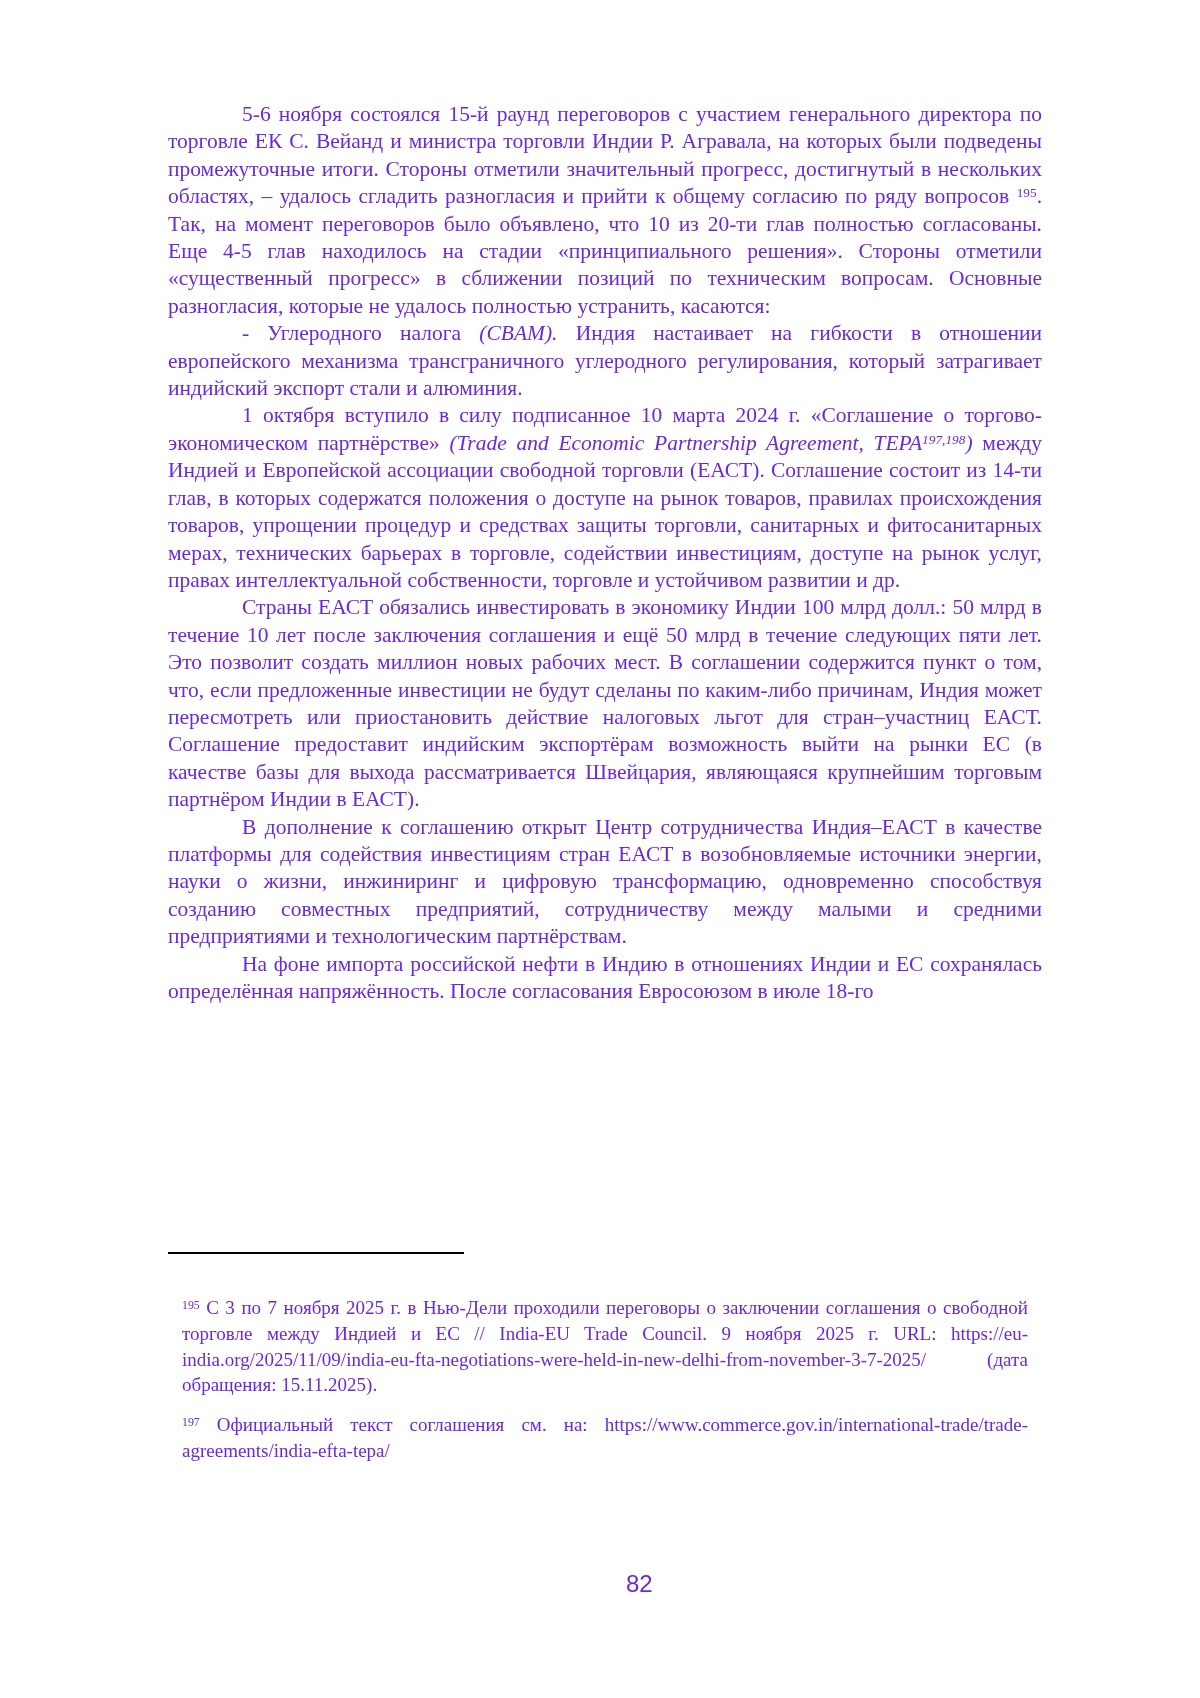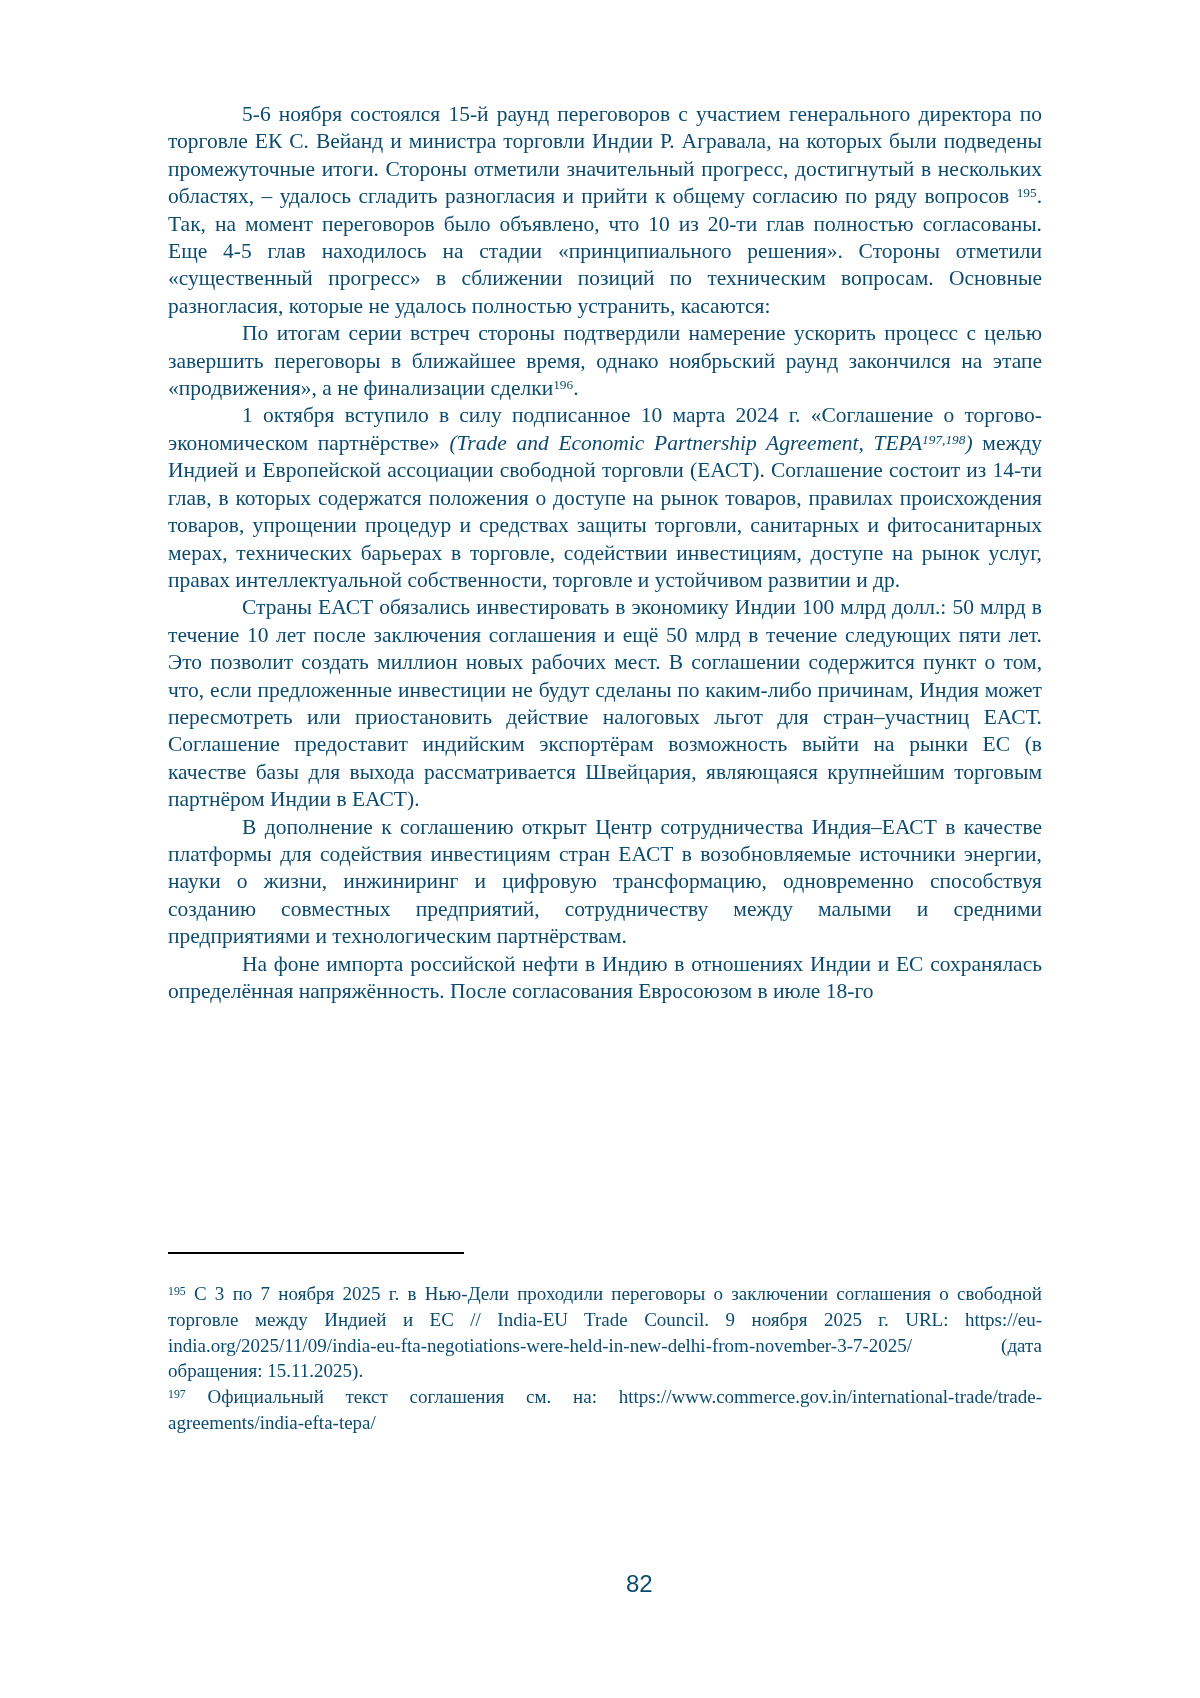--- a/index.html
+++ b/index.html
@@ -1,21 +1,21 @@
 <!DOCTYPE html>
 <html lang="ru"><head>
 <meta charset="utf-8">
 <style>
   html, body { margin: 0; padding: 0; background: #ffffff; }
   .page {
     position: relative;
     width: 1200px;
     height: 1698px;
     background: #ffffff;
-    color: #0c4a6e;
+    color: #6d28d9;
     overflow: hidden;
   }
   .body-text {
     position: absolute;
     left: 168px;
     top: 101px;
     width: 874px;
     font-family: "Liberation Serif", serif;
     font-size: 21.5px;
     line-height: 27.4px;
@@ -40,37 +40,37 @@
   .footnotes {
     position: absolute;
     left: 168px;
     top: 1281px;
     width: 874px;
     font-family: "Liberation Serif", serif;
     font-size: 19px;
     line-height: 25.8px;
     text-align: justify;
   }
-  .footnote { margin: 0; }
+  .footnote { margin: 14px; }
   .page-num {
     position: absolute;
     left: 626px;
     top: 1570px;
     font-family: "Liberation Sans", sans-serif;
     font-size: 24px;
     line-height: 28px;
   }
 </style>
 </head>
 <body>
 
 <div class="page">
   <div class="body-text" id="body-text">
       <p class="para">5-6 ноября состоялся 15-й раунд переговоров с участием генерального директора по торговле ЕК С. Вейанд и министра торговли Индии Р. Агравала, на которых были подведены промежуточные итоги. Стороны отметили значительный прогресс, достигнутый в нескольких областях, – удалось сгладить разногласия и прийти к общему согласию по ряду вопросов <sup>195</sup>. Так, на момент переговоров было объявлено, что 10 из 20-ти глав полностью согласованы. Еще 4-5 глав находилось на стадии «принципиального решения». Стороны отметили «существенный прогресс» в сближении позиций по техническим вопросам. Основные разногласия, которые не удалось полностью устранить, касаются:</p>
-      <p class="para">По итогам серии встреч стороны подтвердили намерение ускорить процесс с целью завершить переговоры в ближайшее время, однако ноябрьский раунд закончился на этапе «продвижения», а не финализации сделки<sup>196</sup>.</p>
+      <p class="para">- Углеродного налога <i>(CBAM).</i> Индия настаивает на гибкости в отношении европейского механизма трансграничного углеродного регулирования, который затрагивает индийский экспорт стали и алюминия.</p>
       <p class="para">1 октября вступило в силу подписанное 10 марта 2024 г. «Соглашение о торгово-экономическом партнёрстве» <i>(Trade and Economic Partnership Agreement, TEPA</i><sup><i>197,198</i></sup><i>)</i> между Индией и Европейской ассоциации свободной торговли (ЕАСТ). Соглашение состоит из 14-ти глав, в которых содержатся положения о доступе на рынок товаров, правилах происхождения товаров, упрощении процедур и средствах защиты торговли, санитарных и фитосанитарных мерах, технических барьерах в торговле, содействии инвестициям, доступе на рынок услуг, правах интеллектуальной собственности, торговле и устойчивом развитии и др.</p>
       <p class="para">Страны ЕАСТ обязались инвестировать в экономику Индии 100 млрд долл.: 50 млрд в течение 10 лет после заключения соглашения и ещё 50 млрд в течение следующих пяти лет. Это позволит создать миллион новых рабочих мест. В соглашении содержится пункт о том, что, если предложенные инвестиции не будут сделаны по каким-либо причинам, Индия может пересмотреть или приостановить действие налоговых льгот для стран–участниц ЕАСТ. Соглашение предоставит индийским экспортёрам возможность выйти на рынки ЕС (в качестве базы для выхода рассматривается Швейцария, являющаяся крупнейшим торговым партнёром Индии в ЕАСТ).</p>
       <p class="para">В дополнение к соглашению открыт Центр сотрудничества Индия–ЕАСТ в качестве платформы для содействия инвестициям стран ЕАСТ в возобновляемые источники энергии, науки о жизни, инжиниринг и цифровую трансформацию, одновременно способствуя созданию совместных предприятий, сотрудничеству между малыми и средними предприятиями и технологическим партнёрствам.</p>
       <p class="para">На фоне импорта российской нефти в Индию в отношениях Индии и ЕС сохранялась определённая напряжённость. После согласования Евросоюзом в июле 18-го</p>
     </div>
   <div class="footnote-sep"></div>
   <div class="footnotes" id="footnotes">
       <p class="footnote"><sup>195</sup> С 3 по 7 ноября 2025 г. в Нью-Дели проходили переговоры о заключении соглашения о свободной торговле между Индией и ЕС // India-EU Trade Council. 9 ноября 2025 г. URL: https://eu-india.org/2025/11/09/india-eu-fta-negotiations-were-held-in-new-delhi-from-november-3-7-2025/ (дата обращения: 15.11.2025).</p>
       <p class="footnote"><sup>197</sup> Официальный текст соглашения см. на: https://www.commerce.gov.in/international-trade/trade-agreements/india-efta-tepa/</p>
     </div>

